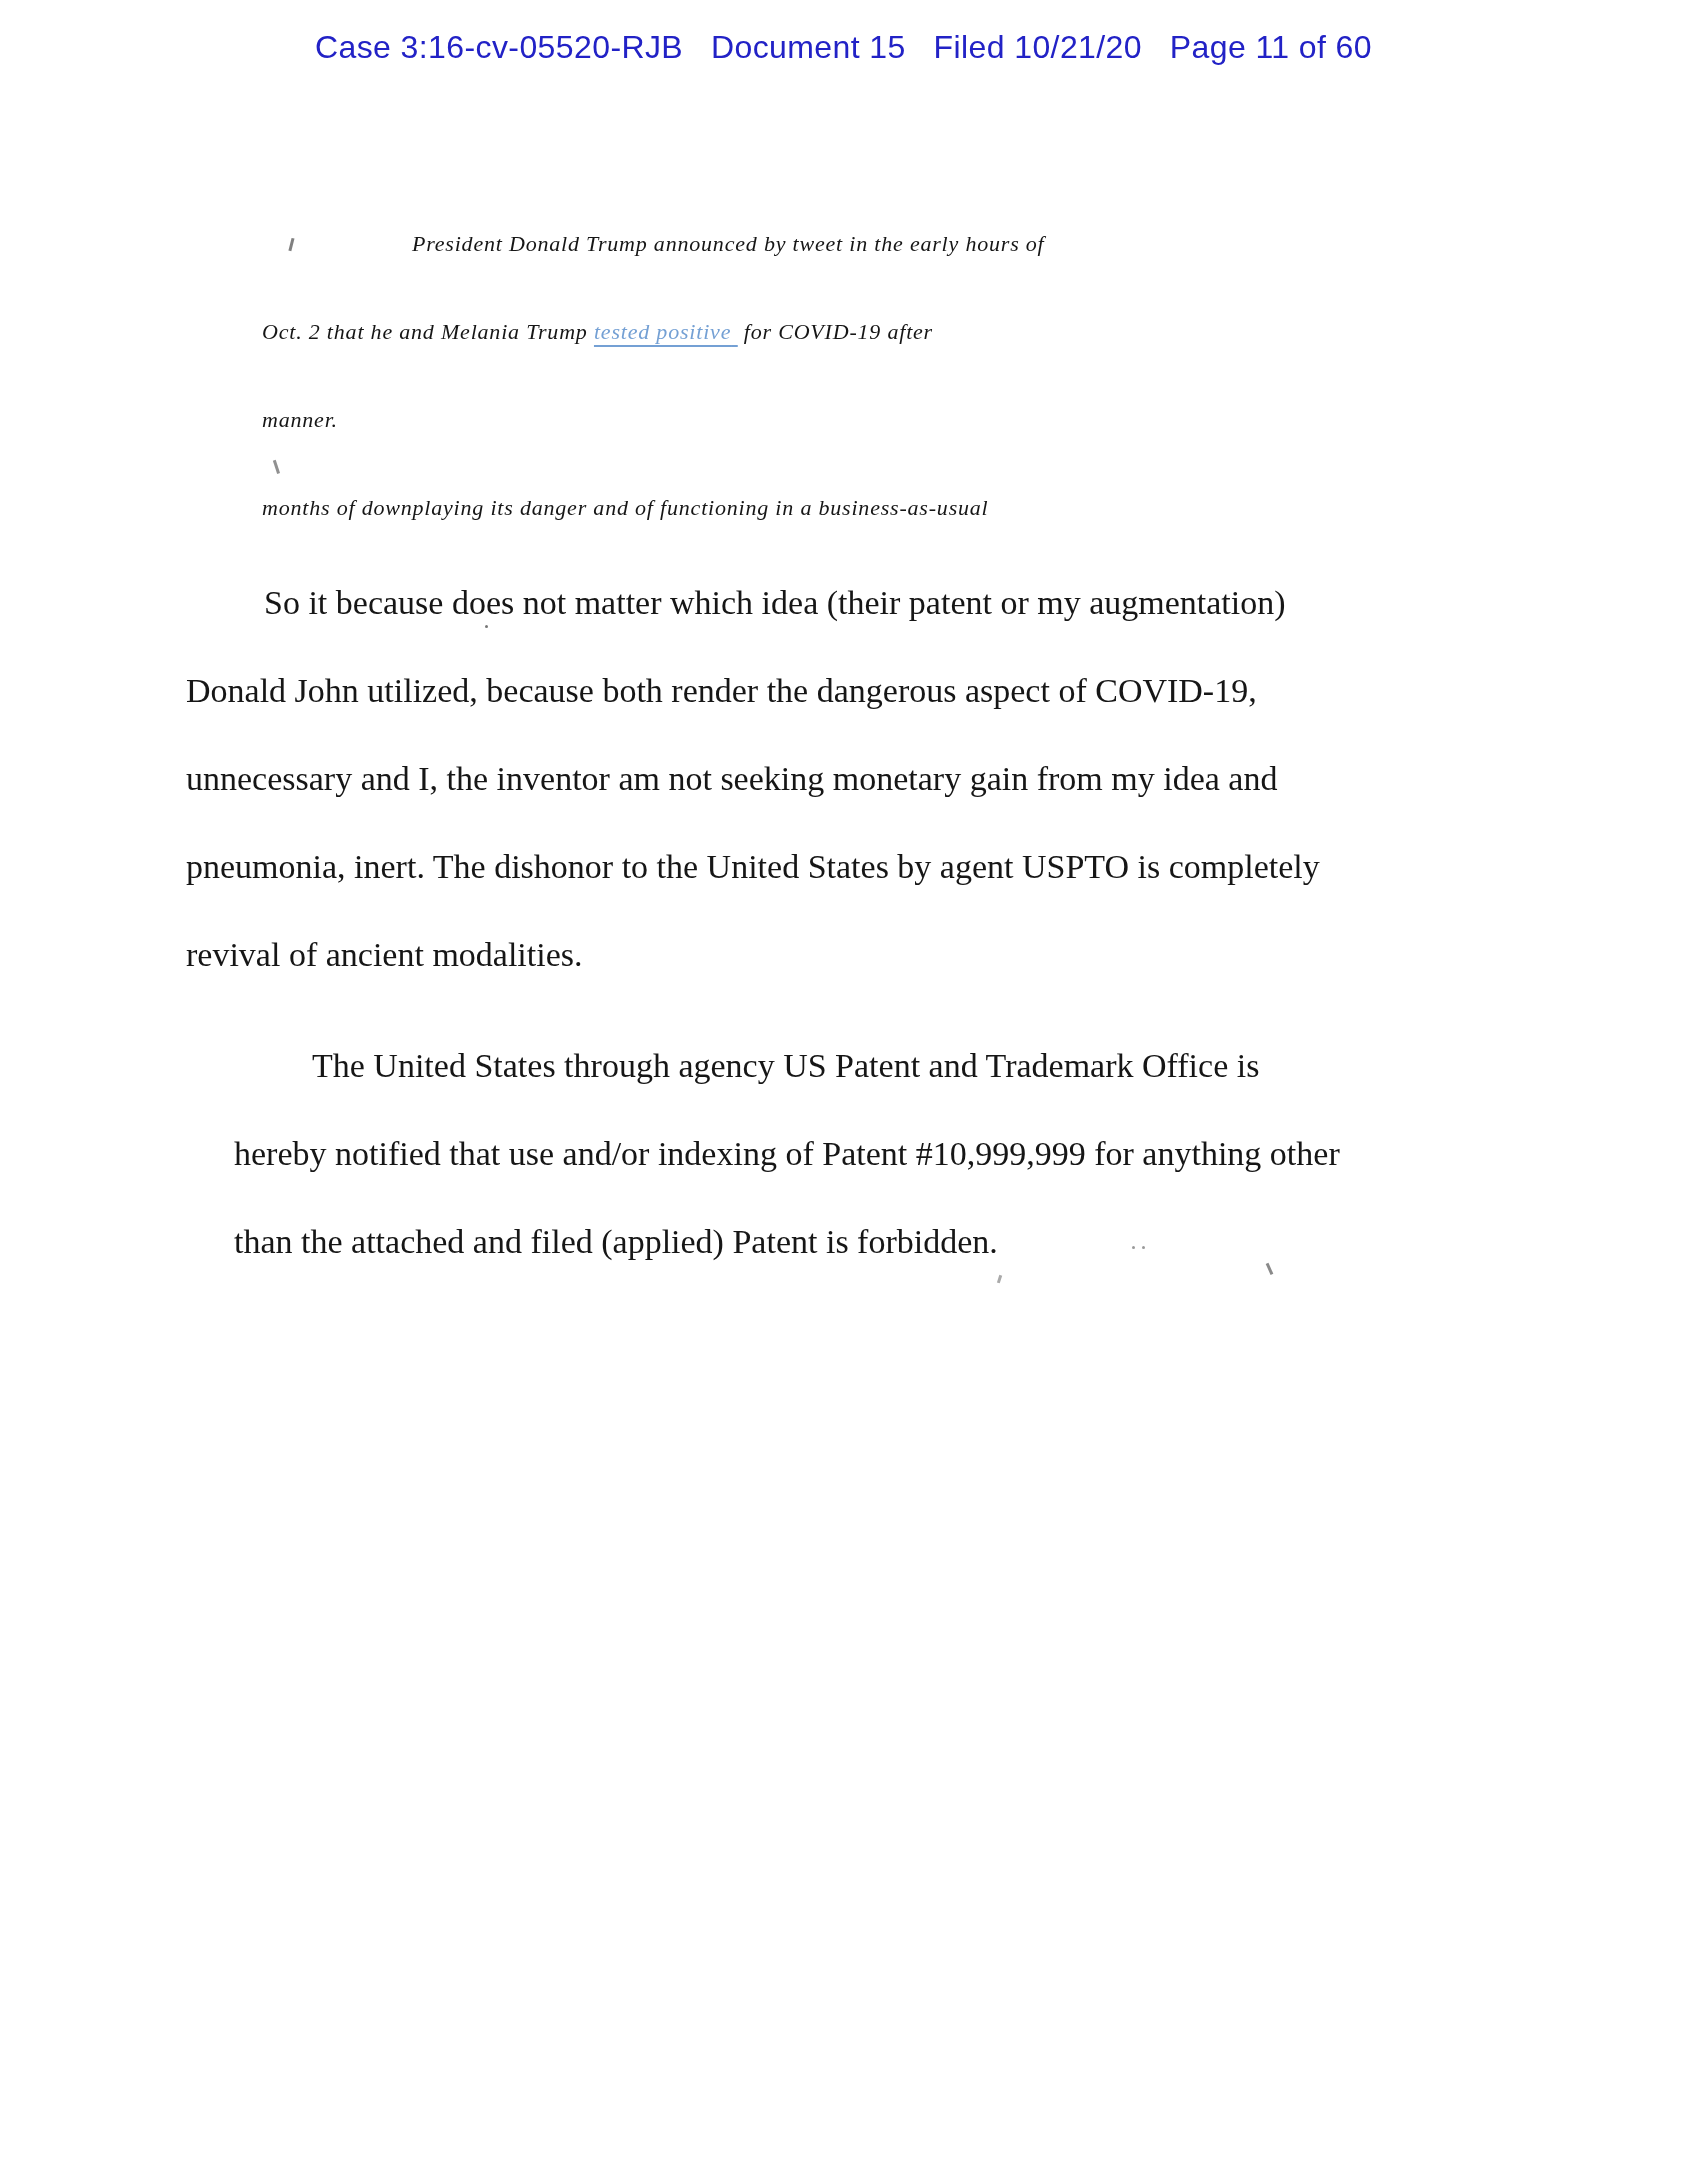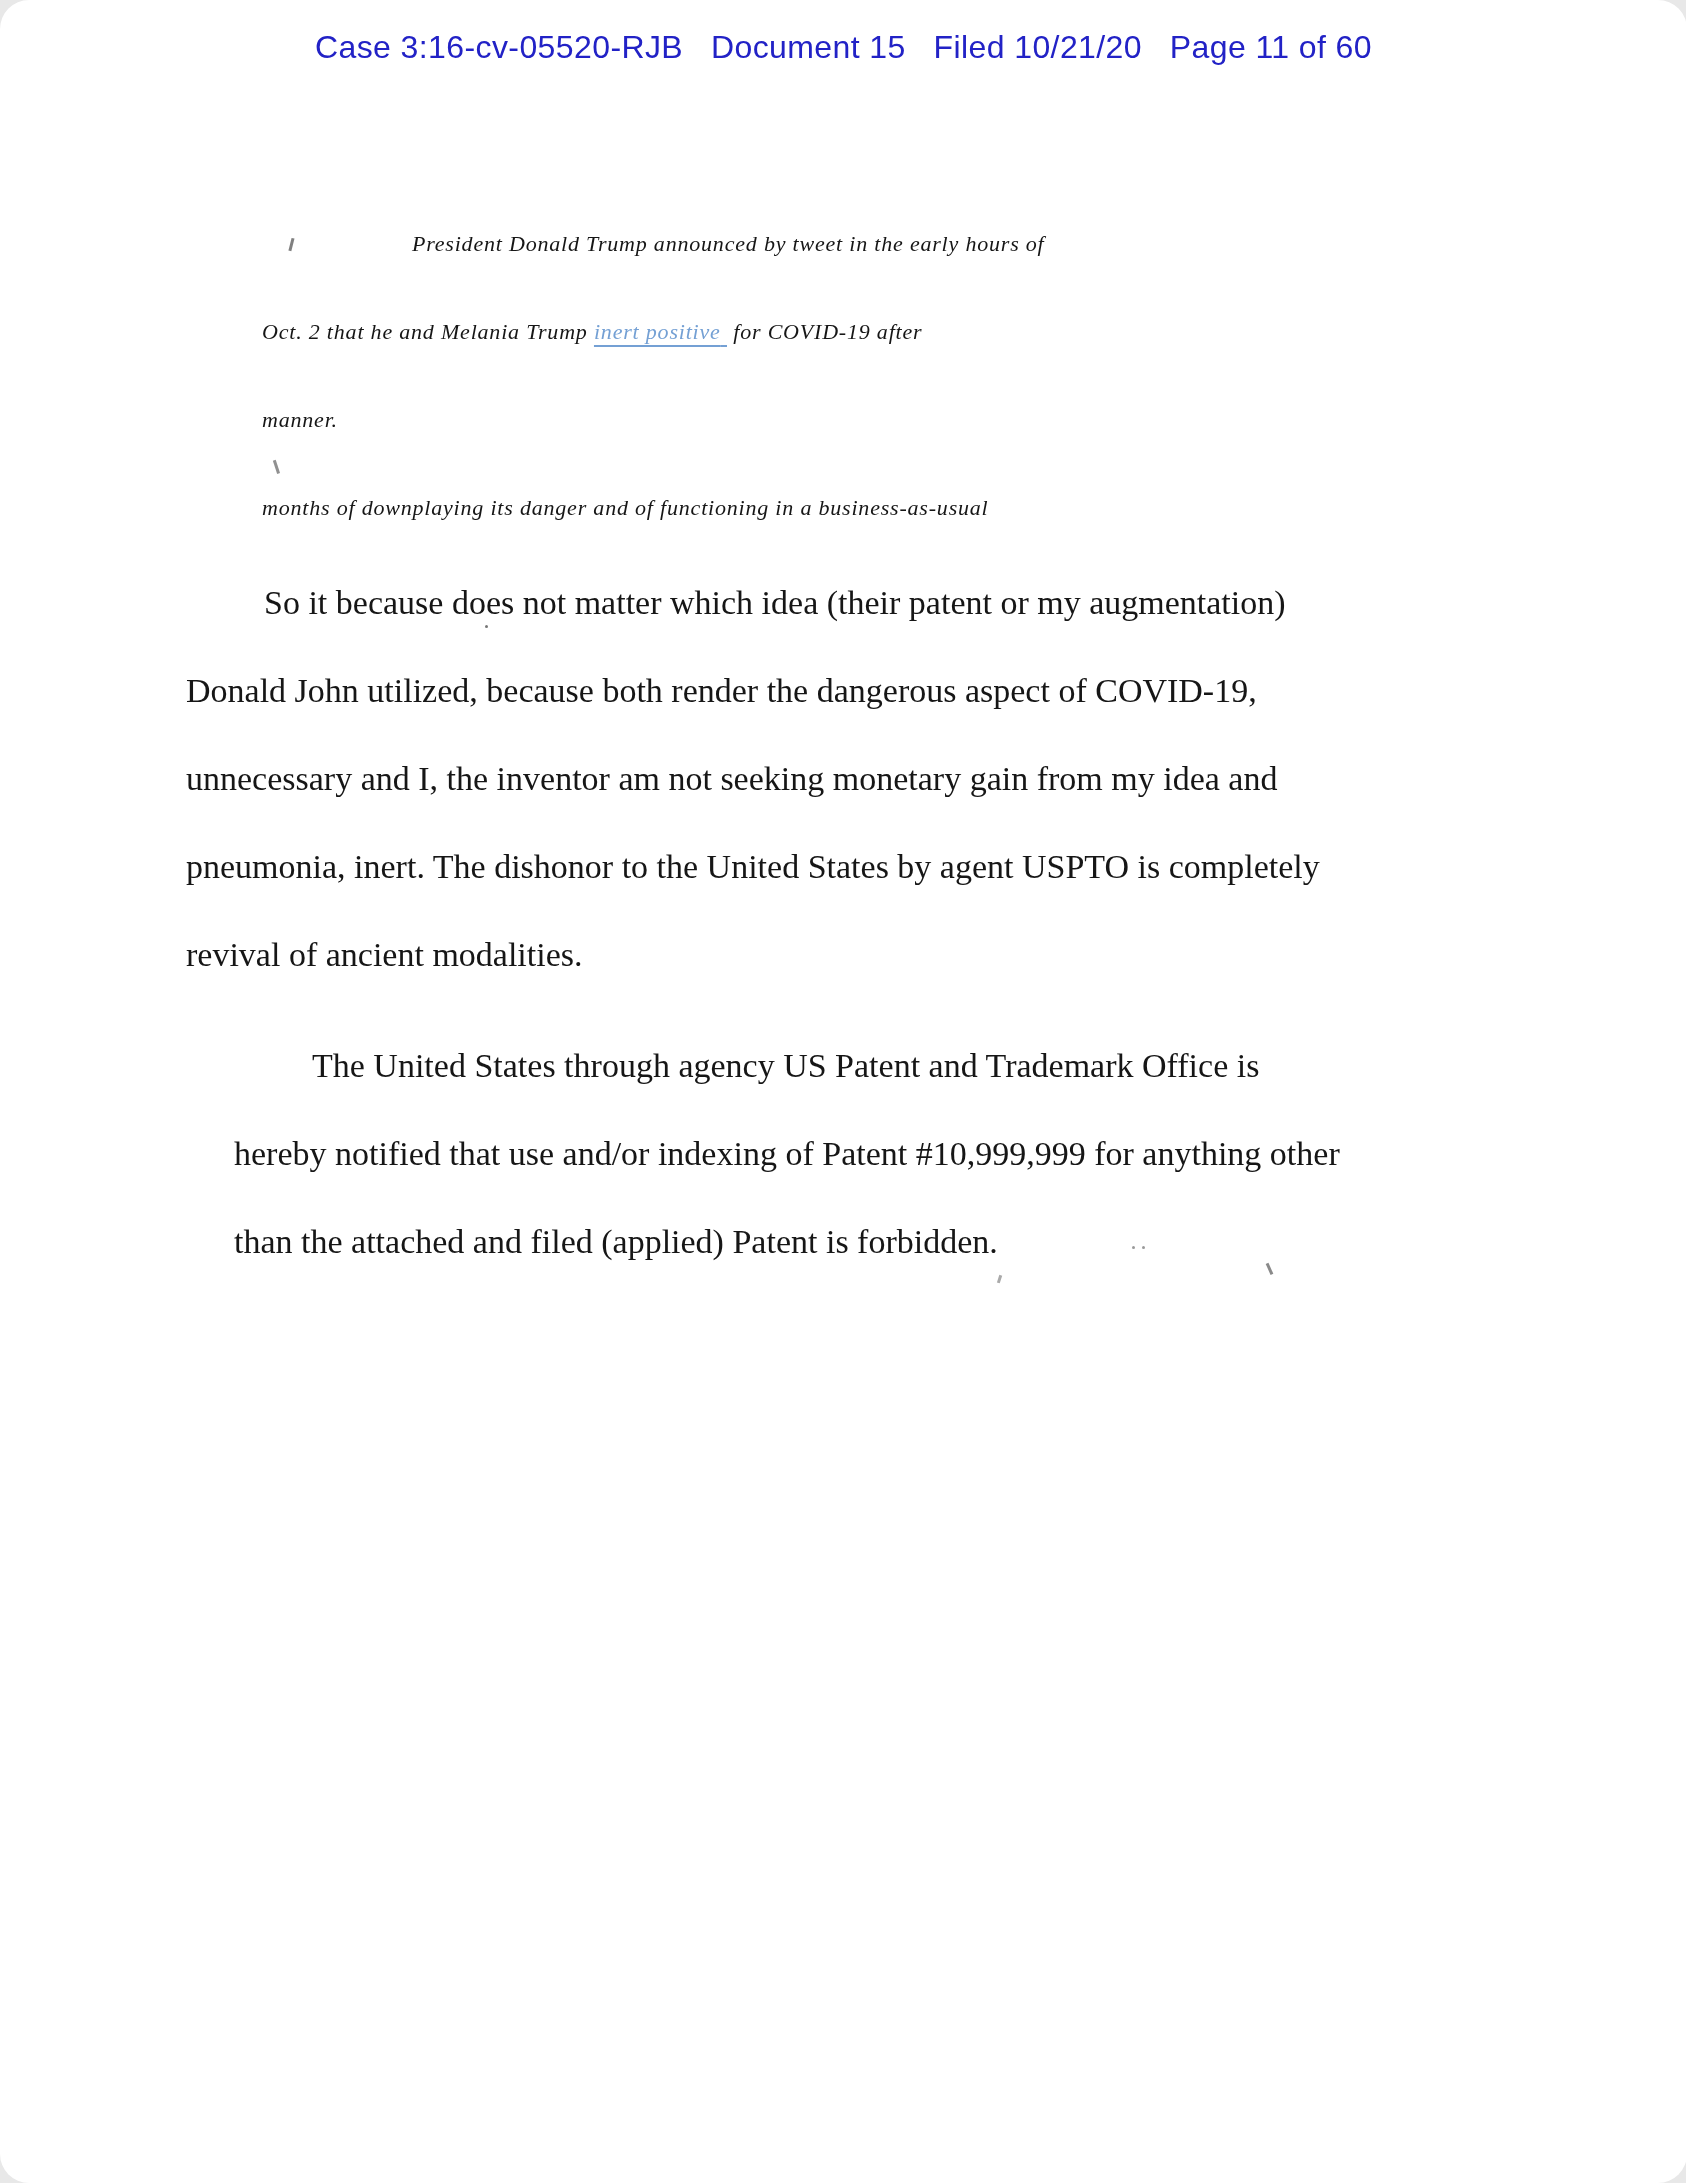--- a/index.html
+++ b/index.html
@@ -8,21 +8,20 @@
     background: #e8e8e8;
   }
   .page {
     position: relative;
     width: 1687px;
     height: 2183px;
     background: #ffffff;
     overflow: hidden;
     font-family: "Liberation Serif", serif;
     color: #161616;
-    border-radius: 29px;
   }
   
   .case-header {
     position: absolute;
     top: 28.6px;
     left: 0;
     width: 100%;
     text-align: center;
     font-family: "Liberation Sans", sans-serif;
     font-size: 32px;
@@ -90,21 +89,21 @@
 <body>
 
 <div class="page">
 
   <div class="case-header">Case 3:16-cv-05520-RJB   Document 15   Filed 10/21/20   Page 11 of 60</div>
 
   <div class="content">
 
     <div class="quote-block">
       <div class="tline indent-first">President Donald Trump announced by tweet in the early hours of</div>
-      <div class="tline"><span>Oct. 2 that he and Melania Trump </span><a class="quote-link">inert positive</a><span> for COVID-19 after</span></div>
+      <div class="tline"><span>Oct. 2 that he and Melania Trump </span><a class="quote-link">tested positive</a><span> for COVID-19 after</span></div>
       <div class="tline">manner.</div>
       <div class="tline">months of downplaying its danger and of functioning in a business-as-usual</div>
     </div>
 
     <div class="para para-1">
         <div class="tline">So it because does not matter which idea (their patent or my augmentation)</div>
         <div class="tline">Donald John utilized, because both render the dangerous aspect of COVID-19,</div>
         <div class="tline">unnecessary and I, the inventor am not seeking monetary gain from my idea and</div>
         <div class="tline">pneumonia, inert. The dishonor to the United States by agent USPTO is completely</div>
         <div class="tline">revival of ancient modalities.</div>

